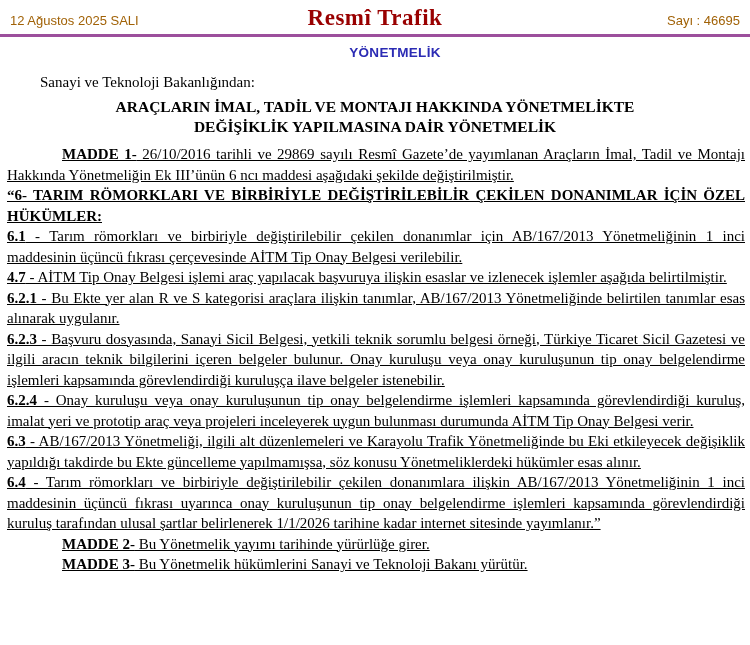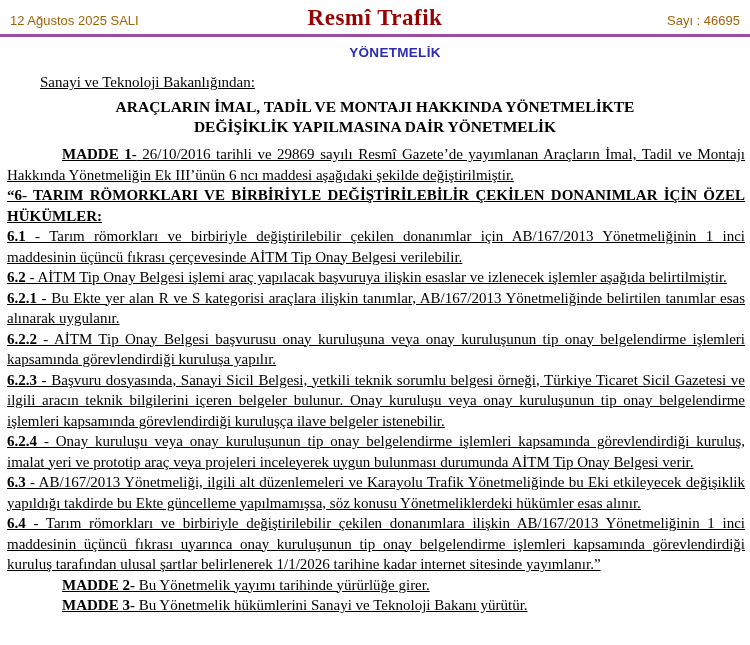--- a/index.html
+++ b/index.html
@@ -45,21 +45,20 @@
     font-size: 13.5px;
     color: var(--heading_blue, #2b2bb4);
     letter-spacing: 0.3px;
     padding-left: 40px;
   }
 
   
   .ministry-line {
     margin: 14px 0 0 40px;
     font-size: 15px;
-    text-decoration: underline;
   }
 
   
   .reg-title {
     margin-top: 6px;
     text-align: center;
     font-weight: bold;
     font-size: 15.5px;
     line-height: 20px;
   }
@@ -97,25 +96,24 @@
   </div>
 
   <div class="content">
 
     <p class="indent"><span class="b">MADDE 1-</span><span> 26/10/2016 tarihli ve 29869 sayılı Resmî Gazete’de yayımlanan Araçların İmal, Tadil ve Montajı Hakkında Yönetmeliğin Ek III’ünün 6 ncı maddesi aşağıdaki şekilde değiştirilmiştir.</span></p>
 
     <p><span class="b">“6- TARIM RÖMORKLARI VE BİRBİRİYLE DEĞİŞTİRİLEBİLİR ÇEKİLEN DONANIMLAR İÇİN ÖZEL HÜKÜMLER:</span><span></span></p>
 
     <p><span class="b">6.1</span><span> - Tarım römorkları ve birbiriyle değiştirilebilir çekilen donanımlar için AB/167/2013 Yönetmeliğinin 1 inci maddesinin üçüncü fıkrası çerçevesinde AİTM Tip Onay Belgesi verilebilir.</span></p>
 
-    <p><span class="b">6.2</span><span> - AİTM Tip Onay Belgesi işlemi araç yapılacak başvuruya ilişkin esaslar ve izlenecek işlemler aşağıda belirtilmiştir.</span></p>
+    <p><span class="b">4.7</span><span> - AİTM Tip Onay Belgesi işlemi araç yapılacak başvuruya ilişkin esaslar ve izlenecek işlemler aşağıda belirtilmiştir.</span></p>
 
     <p><span class="b">6.2.1</span><span> - Bu Ekte yer alan R ve S kategorisi araçlara ilişkin tanımlar, AB/167/2013 Yönetmeliğinde belirtilen tanımlar esas alınarak uygulanır.</span></p>
 
-    <p><span class="b">6.2.2</span><span> - AİTM Tip Onay Belgesi başvurusu onay kuruluşuna veya onay kuruluşunun tip onay belgelendirme işlemleri kapsamında görevlendirdiği kuruluşa yapılır.</span></p>
 
     <p><span class="b">6.2.3</span><span> - Başvuru dosyasında, Sanayi Sicil Belgesi, yetkili teknik sorumlu belgesi örneği, Türkiye Ticaret Sicil Gazetesi ve ilgili aracın teknik bilgilerini içeren belgeler bulunur. Onay kuruluşu veya onay kuruluşunun tip onay belgelendirme işlemleri kapsamında görevlendirdiği kuruluşça ilave belgeler istenebilir.</span></p>
 
     <p><span class="b">6.2.4</span><span> - Onay kuruluşu veya onay kuruluşunun tip onay belgelendirme işlemleri kapsamında görevlendirdiği kuruluş, imalat yeri ve prototip araç veya projeleri inceleyerek uygun bulunması durumunda AİTM Tip Onay Belgesi verir.</span></p>
 
     <p><span class="b">6.3</span><span> - AB/167/2013 Yönetmeliği, ilgili alt düzenlemeleri ve Karayolu Trafik Yönetmeliğinde bu Eki etkileyecek değişiklik yapıldığı takdirde bu Ekte güncelleme yapılmamışsa, söz konusu Yönetmeliklerdeki hükümler esas alınır.</span></p>
 
     <p><span class="b">6.4</span><span> - Tarım römorkları ve birbiriyle değiştirilebilir çekilen donanımlara ilişkin AB/167/2013 Yönetmeliğinin 1 inci maddesinin üçüncü fıkrası uyarınca onay kuruluşunun tip onay belgelendirme işlemleri kapsamında görevlendirdiği kuruluş tarafından ulusal şartlar belirlenerek 1/1/2026 tarihine kadar internet sitesinde yayımlanır.”</span></p>
 
     <p class="indent"><span class="b">MADDE 2-</span><span> Bu Yönetmelik yayımı tarihinde yürürlüğe girer.</span></p>

